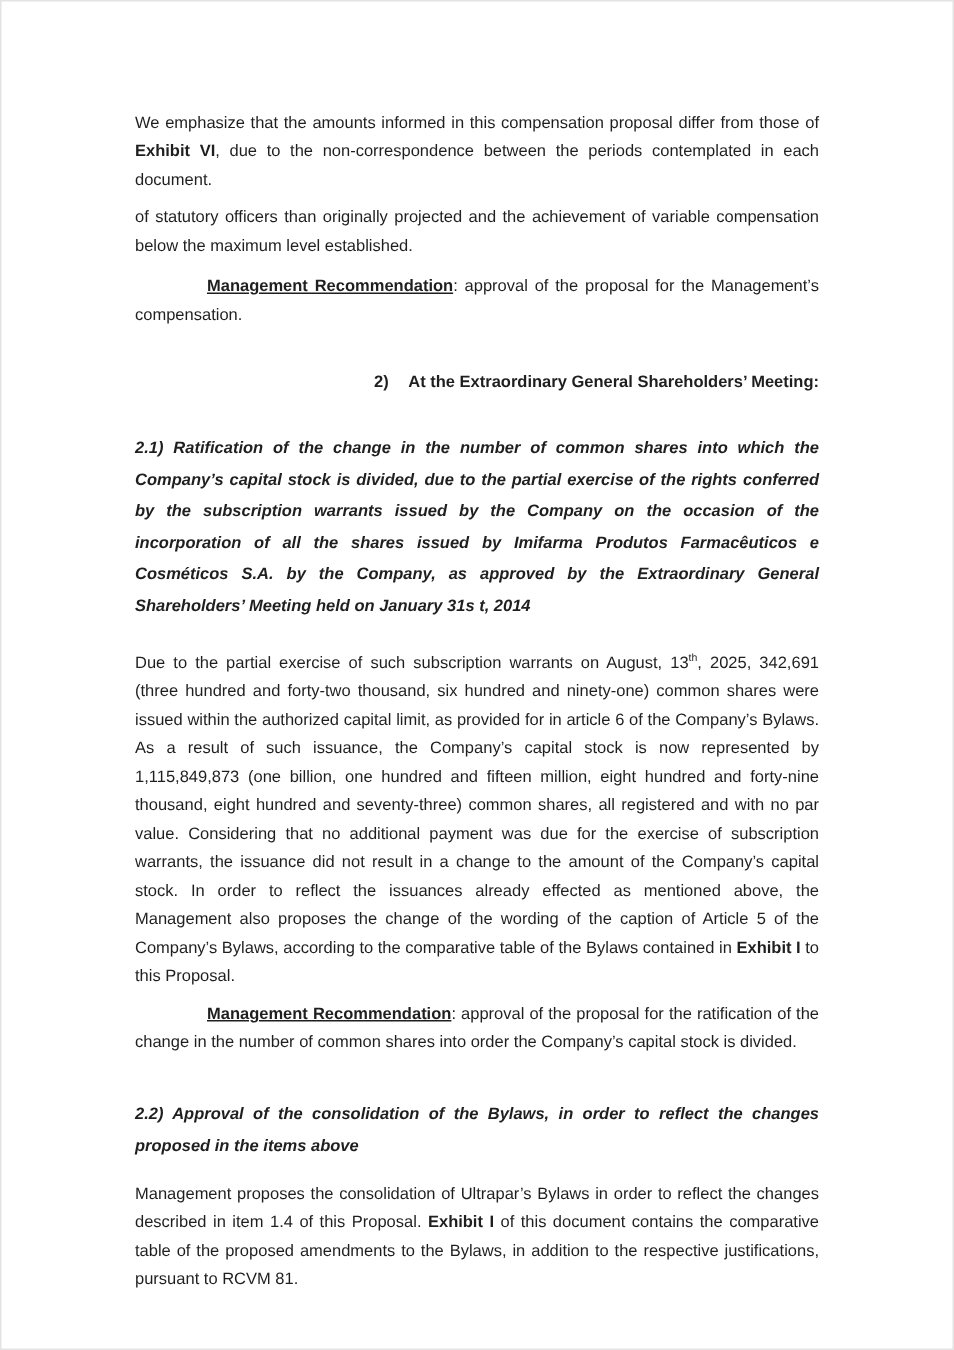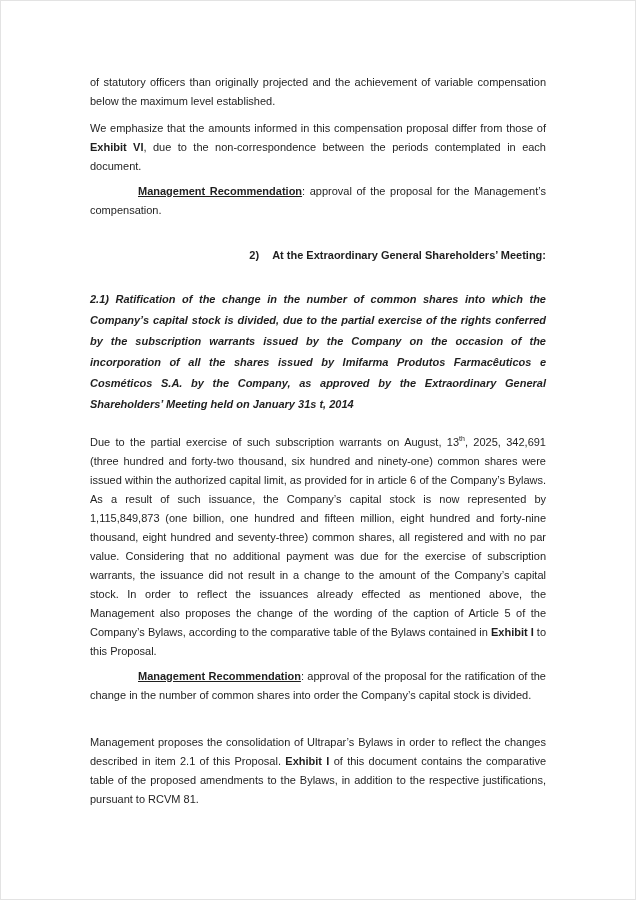--- a/index.html
+++ b/index.html
@@ -41,32 +41,33 @@
   .mb-24 { margin-bottom: 24px; }
   .mb-26 { margin-bottom: 26px; }
   .mb-28 { margin-bottom: 28px; }
 </style>
 </head>
 <body>
 
 <div class="page">
   <div class="content">
 
+    <p class="para mb-6"><span>We emphasize that the amounts informed in this compensation proposal differ from those of </span><span class="b">Exhibit VI</span><span>, due to the non-correspondence between the periods contemplated in each document.</span></p>
+
     <p class="para">of statutory officers than originally projected and the achievement of variable compensation below the maximum level established.</p>
-
-    <p class="para mb-6"><span>We emphasize that the amounts informed in this compensation proposal differ from those of </span><span class="b">Exhibit VI</span><span>, due to the non-correspondence between the periods contemplated in each document.</span></p>
 
     <p class="para mb-26"><span class="bu">Management Recommendation</span><span>: approval of the proposal for the Management’s compensation.</span></p>
 
     <p class="heading mb-24"><span class="num">2)</span><span>At the Extraordinary General Shareholders’ Meeting:</span></p>
 
     <p class="subheading mb-18">2.1) Ratification of the change in the number of common shares into which the Company’s capital stock is divided, due to the partial exercise of the rights conferred by the subscription warrants issued by the Company on the occasion of the incorporation of all the shares issued by Imifarma Produtos Farmacêuticos e Cosméticos S.A. by the Company, as approved by the Extraordinary General Shareholders’ Meeting held on January 31s t, 2014</p>
 
     <p class="para mb-6"><span>Due to the partial exercise of such subscription warrants on August, 13</span><span class="sup">th</span><span>, 2025, 342,691 (three hundred and forty-two thousand, six hundred and ninety-one) common shares were issued within the authorized capital limit, as provided for in article 6 of the Company’s Bylaws. As a result of such issuance, the Company’s capital stock is now represented by 1,115,849,873 (one billion, one hundred and fifteen million, eight hundred and forty-nine thousand, eight hundred and seventy-three) common shares, all registered and with no par value. Considering that no additional payment was due for the exercise of subscription warrants, the issuance did not result in a change to the amount of the Company’s capital stock. In order to reflect the issuances already effected as mentioned above, the Management also proposes the change of the wording of the caption of Article 5 of the Company’s Bylaws, according to the comparative table of the Bylaws contained in </span><span class="b">Exhibit I</span><span> to this Proposal.</span></p>
 
     <p class="para mb-28"><span class="bu">Management Recommendation</span><span>: approval of the proposal for the ratification of the change in the number of common shares into order the Company’s capital stock is divided.</span></p>
 
+    <p class="subheading mb-12">2.2) Approval of the consolidation of the Bylaws, in order to reflect the changes proposed in the items above</p>
 
-    <p class="para"><span>Management proposes the consolidation of Ultrapar’s Bylaws in order to reflect the changes described in item 2.1 of this Proposal. </span><span class="b">Exhibit I</span><span> of this document contains the comparative table of the proposed amendments to the Bylaws, in addition to the respective justifications, pursuant to RCVM 81.</span></p>
+    <p class="para"><span>Management proposes the consolidation of Ultrapar’s Bylaws in order to reflect the changes described in item 1.4 of this Proposal. </span><span class="b">Exhibit I</span><span> of this document contains the comparative table of the proposed amendments to the Bylaws, in addition to the respective justifications, pursuant to RCVM 81.</span></p>
 
 
   </div>
 </div>
 
 </body></html>

